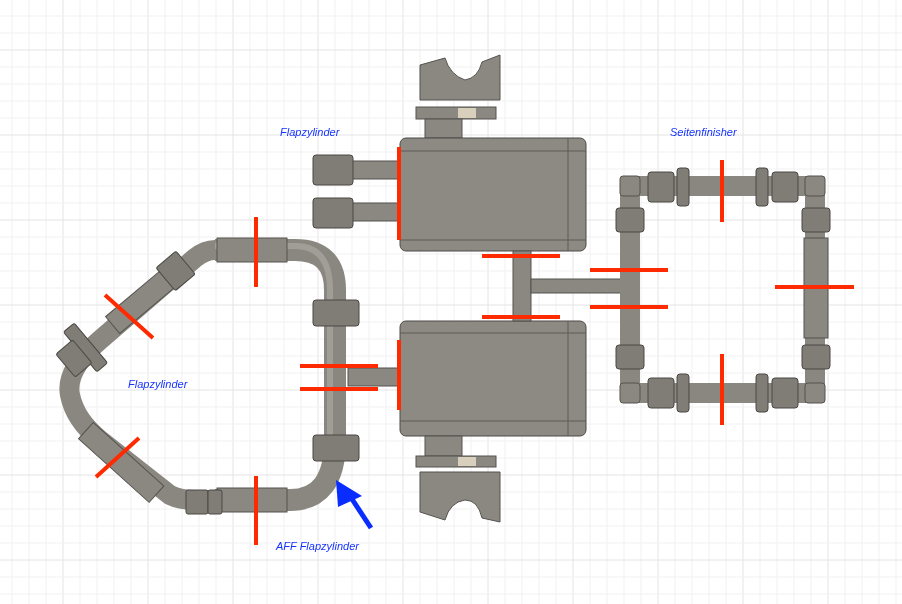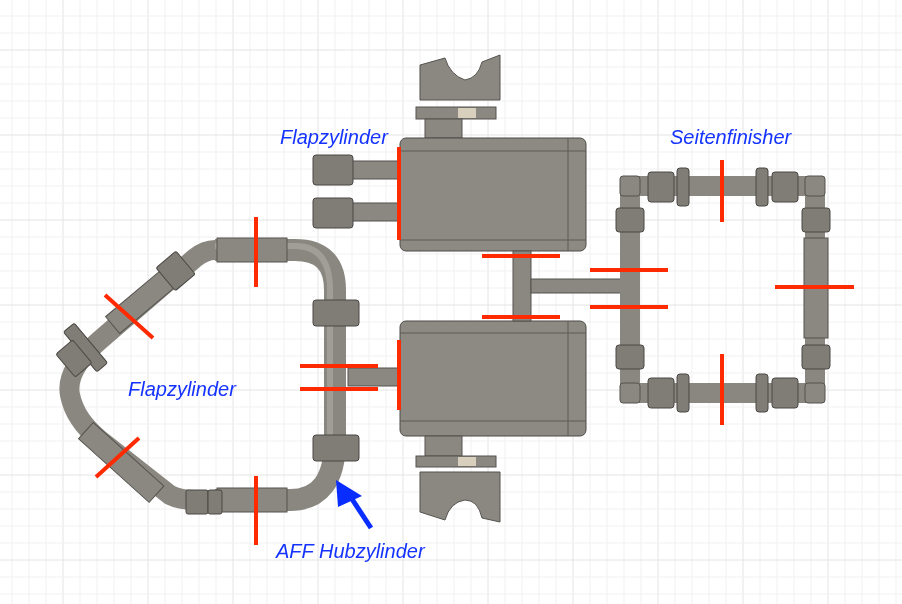--- a/index.html
+++ b/index.html
@@ -1,18 +1,18 @@
 <!DOCTYPE html>
 <html><head>
 <meta charset="utf-8">
 <style>
   html, body { margin:0; padding:0; background:#ffffff; }
   body { width:902px; height:604px; overflow:hidden; position:relative; font-family:"Liberation Sans", sans-serif; }
   #scene { position:absolute; left:0; top:0; width:902px; height:604px; }
-  .label { position:absolute; font-family:"Liberation Sans", sans-serif; font-style:italic; font-size:20px; color:#1533ff; white-space:nowrap; }
+  .label { position:absolute; font-family:"Liberation Sans", sans-serif; font-style:italic; font-size:11px; color:#1533ff; white-space:nowrap; }
   .pipe { fill:none; stroke:#8a8780; stroke-linecap:butt; }
   .pipe-hi { fill:none; stroke:#a19e97; stroke-linecap:butt; }
   .part { fill:#8b8881; stroke:#55534f; stroke-width:1; }
   .nut { fill:#807d76; stroke:#4a4845; stroke-width:1; }
   .body { fill:#8d8a83; stroke:#4d4b48; stroke-width:1; }
   .cut { stroke:#ff2a00; stroke-width:4; stroke-linecap:butt; }
 </style>
 </head>
 <body>
 
@@ -213,13 +213,13 @@
 
   <g>
     <line x1="371" y1="528" x2="350" y2="496" stroke="#0a2dff" stroke-width="5"></line>
     <polygon points="336,480 362,496 338,507" fill="#0a2dff"></polygon>
   </g>
 </svg>
 
 <div class="label" style="left:280px; top:126px;">Flapzylinder</div>
 <div class="label" style="left:128px; top:378px;">Flapzylinder</div>
 <div class="label" style="left:670px; top:126px;">Seitenfinisher</div>
-<div class="label" style="left:276px; top:540px;">AFF Hubzylinder</div>
+<div class="label" style="left:276px; top:540px;">AFF Flapzylinder</div>
 
 </body></html>

